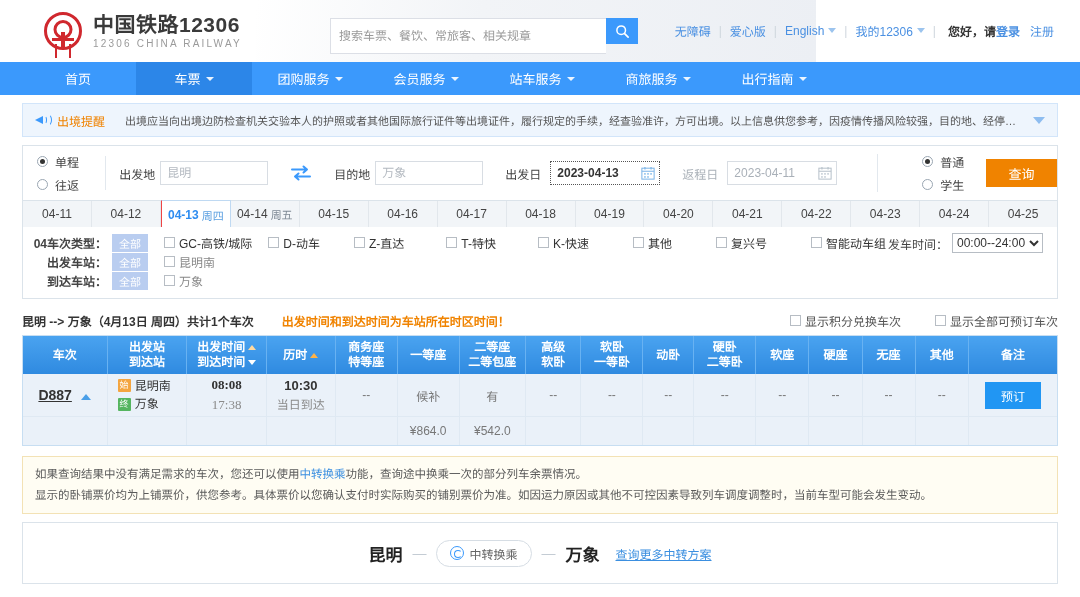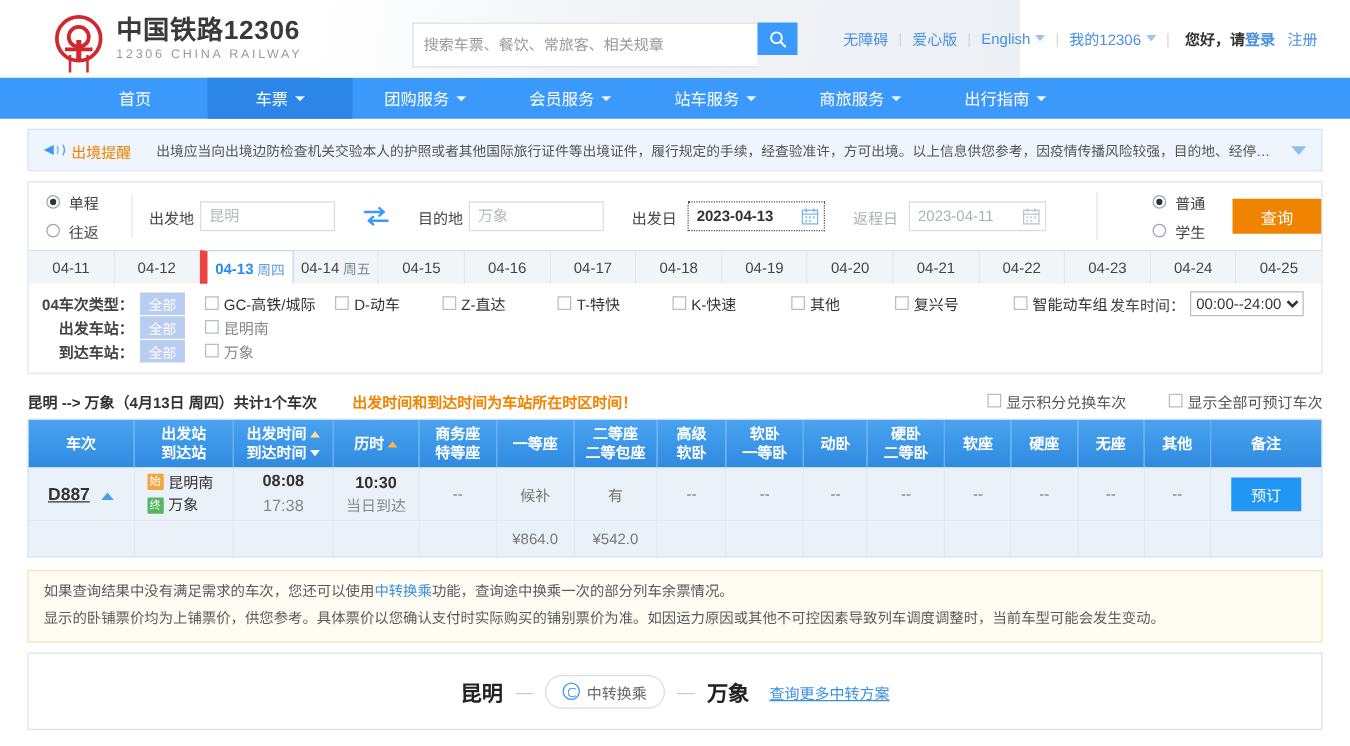--- a/index.html
+++ b/index.html
@@ -76,21 +76,21 @@
   .caret-down {
     display: inline-block; margin-left: 4px;
     width: 0; height: 0; border-left: 4px solid transparent;
     border-right: 4px solid transparent; border-top: 5px solid #9cc4ee;
     vertical-align: middle;
   }
   
   .nav {
     height: 33px; background: #3b99fc;
     display: flex; align-items: stretch;
-    padding-left: 50px;
+    padding-left: 20px;
   }
   .nav-item {
     min-width: 116px; display: flex; align-items: center; justify-content: center;
     color: #fff; font-size: 13px; cursor: pointer; padding: 0 10px;
   }
   .nav-item.active { background: #2c86e8; }
   .nav-caret {
     display: inline-block; margin-left: 5px;
     width: 0; height: 0; border-left: 4px solid transparent;
     border-right: 4px solid transparent; border-top: 4px solid #fff;
@@ -184,21 +184,21 @@
     background: #f5f7f9; height: 27px;
   }
   .dtab {
     flex: 1; display: flex; align-items: center; justify-content: center;
     font-size: 12px; color: #444; border-right: 1px solid #e2e7ec;
     background: #f2f5f8; cursor: pointer; white-space: nowrap;
   }
   .dtab:last-child { border-right: none; }
   .dtab.active {
     background: #fff; color: #2d8cf0; font-weight: bold;
-    border-left: 6px solid #ef4444; border-right: 1px solid #bfd9f2;
+    border-left: 1px solid #ef4444; border-right: 1px solid #bfd9f2;
     position: relative; top: -1px; height: 28px; border-top: 1px solid #bfd9f2;
   }
   .dtab .dow { font-weight: normal; color: #7f8a95; margin-left: 3px; font-size: 11px; }
   .dtab.active .dow { color: #5a9fe0; }
   
   .filters { padding: 6px 0 8px 10px; background: #fff; position: relative; }
   .frow { display: flex; align-items: center; height: 19px; font-size: 12px; }
   .frow-label { width: 74px; text-align: right; color: #444; font-weight: bold; white-space: nowrap; }
   .pill-all {
     margin-left: 5px; background: #b9cdf0; color: #fff;
@@ -267,21 +267,21 @@
   .stn-cell { text-align: left; padding-left: 10px; line-height: 1.55; }
   .stn-line { display: flex; align-items: center; white-space: nowrap; }
   .badge {
     display: inline-block; width: 13px; height: 13px; line-height: 13px;
     font-size: 9px; color: #fff; text-align: center;
     margin-right: 4px; flex: none; border-radius: 1px;
   }
   .badge.start { background: #f4a540; }
   .badge.end { background: #55b560; }
   .stn-name { color: #333; font-size: 12px; }
-  .time-cell { line-height: 1.55; }
+  .time-cell { line-height: 1.55; font-family: Liberation Serif, serif; }
   .t-dep { font-weight: bold; color: #333; font-size: 13px; }
   .t-arr { color: #8a8a8a; font-size: 13px; }
   .dur-cell { line-height: 1.55; }
   .d-len { font-weight: bold; color: #333; font-size: 13px; }
   .d-day { color: #8a8a8a; font-size: 12px; }
   .seat-avail { color: #4a4a4a; }
   .seat-hb { color: #7a7a7a; }
   .price { color: #f08300; font-size: 12px; }
   .btn-book {
     display: inline-block; background: #2196f3; color: #fff;

